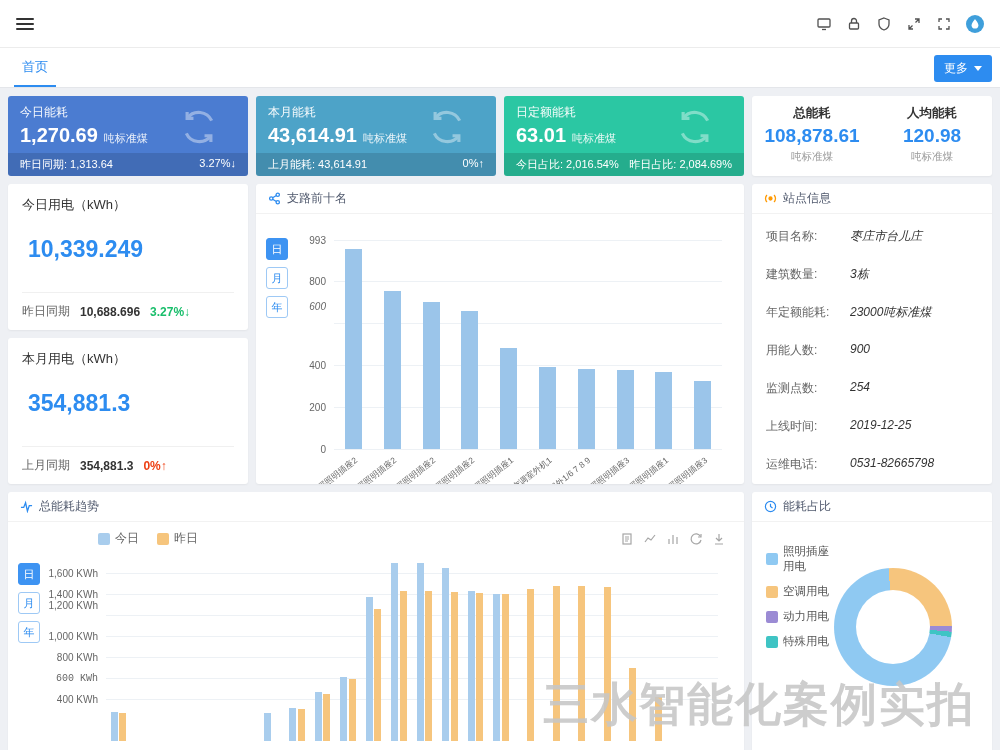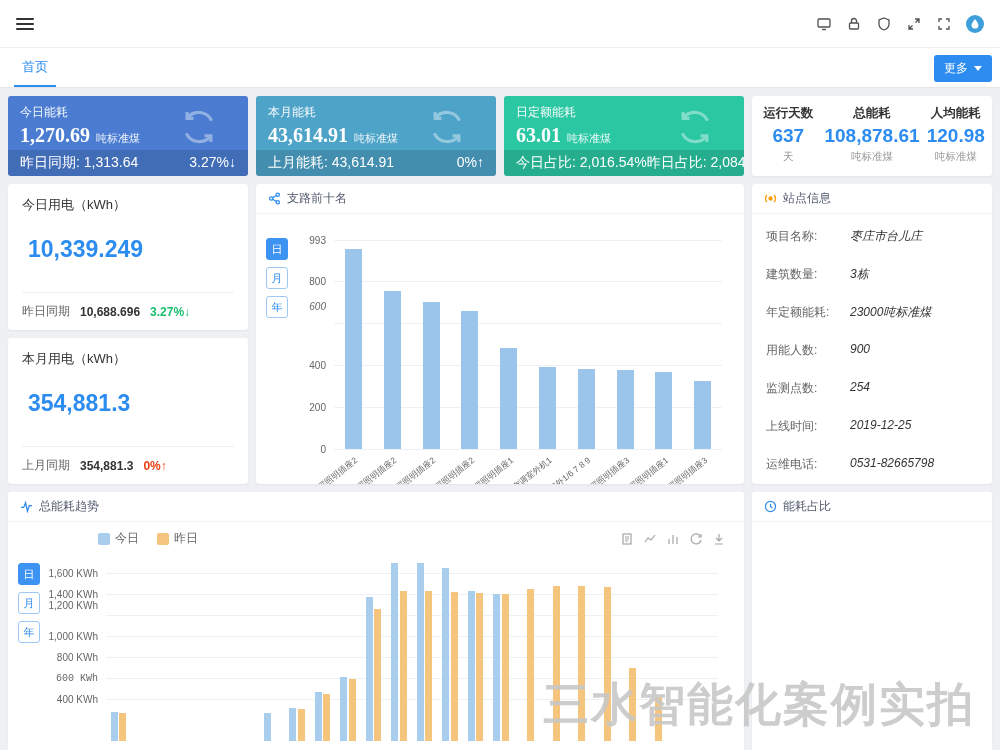--- a/index.html
+++ b/index.html
@@ -21,24 +21,24 @@
   .tab{color:#2d8cf0;font-size:13px;padding:0 8px 9px;border-bottom:2px solid #2d8cf0;margin-left:4px;cursor:pointer;}
   .more-btn{position:absolute;right:8px;top:7px;background:#2d8cf0;color:#fff;border:none;
     border-radius:3px;font-size:12px;padding:5px 10px;display:flex;align-items:center;gap:6px;cursor:pointer;}
   .caret{width:0;height:0;border-left:4px solid transparent;border-right:4px solid transparent;border-top:5px solid #fff;}
 
   
   .content{padding:8px;}
   .row1{display:grid;grid-template-columns:repeat(4,1fr);gap:8px;height:80px;margin-bottom:8px;}
   .kpi{position:relative;border-radius:3px;color:#fff;overflow:hidden;}
   .kpi-title{font-size:12px;padding:8px 12px 0;opacity:.95;}
-  .kpi-val{padding:3px 12px 0;font-size:20px;font-weight:bold;line-height:22px;font-family:Liberation Serif, serif;}
+  .kpi-val{padding:3px 12px 0;font-size:20px;font-weight:bold;line-height:22px;}
   .kpi-unit{font-size:11px;font-weight:normal;margin-left:6px;opacity:.9;}
   .kpi-foot{position:absolute;left:0;right:0;bottom:0;background:rgba(0,0,0,.13);
-    font-size:14px;padding:4px 12px;display:flex;justify-content:space-between;white-space:nowrap;}
+    font-size:11px;padding:4px 12px;display:flex;justify-content:space-between;white-space:nowrap;}
   .recycle{position:absolute;right:30px;top:12px;opacity:.4;}
 
   .stats-panel{background:#fff;border-radius:3px;display:flex;box-shadow:0 1px 2px rgba(0,0,0,.05);}
   .stat{flex:1;text-align:center;padding-top:9px;}
   .stat-label{font-size:12.5px;color:#333;font-weight:bold;}
   .stat-val{font-size:19px;color:#2d8cf0;font-weight:bold;margin-top:3px;}
   .stat-unit{font-size:10.5px;color:#999;margin-top:3px;}
 
   .row2{display:grid;grid-template-columns:repeat(4,1fr);gap:8px;height:300px;margin-bottom:8px;}
   .col-left{display:flex;flex-direction:column;gap:8px;}
@@ -187,25 +187,20 @@
             <path d="M20 8A9 9 0 0 0 4.6 6.4M4 16a9 9 0 0 0 15.4 1.6"></path>
             <path d="M4.5 2.5v4h4M19.5 21.5v-4h-4" fill="none"></path>
           </svg>
         </span>
       <div class="kpi-foot">
         <span>今日占比: 2,016.54%</span>
           <span>昨日占比: 2,084.69%</span>
       </div>
     </div>
     <div class="stats-panel">
-      <div class="stat">
-        <div class="stat-label">运行天数</div>
-        <div class="stat-val">637</div>
-        <div class="stat-unit">天</div>
-      </div>
       <div class="stat">
         <div class="stat-label">总能耗</div>
         <div class="stat-val">108,878.61</div>
         <div class="stat-unit">吨标准煤</div>
       </div>
       <div class="stat">
         <div class="stat-label">人均能耗</div>
         <div class="stat-val">120.98</div>
         <div class="stat-unit">吨标准煤</div>
       </div>
@@ -458,17 +453,38 @@
     <div class="card">
       <div class="card-head">
         <span>
           <svg width="13" height="13" viewBox="0 0 14 14" fill="none" stroke="#2d8cf0" stroke-width="1.3">
               <circle cx="7" cy="7" r="5.5"></circle>
               <path d="M7 4v3l2.2 1.6"></path>
             </svg>
           </span>
         <span>能耗占比</span>
       </div>
+      <div class="pie-body">
+        <div class="pie-legend" id="pie-legend">
+          <div class="leg-item">
+            <span class="leg-sw" style="background: rgb(143, 201, 242);"></span>
+            <span>照明插座用电</span>
+          </div>
+          <div class="leg-item">
+            <span class="leg-sw" style="background: rgb(246, 197, 125);"></span>
+            <span>空调用电</span>
+          </div>
+          <div class="leg-item">
+            <span class="leg-sw" style="background: rgb(155, 139, 212);"></span>
+            <span>动力用电</span>
+          </div>
+          <div class="leg-item">
+            <span class="leg-sw" style="background: rgb(63, 196, 196);"></span>
+            <span>特殊用电</span>
+          </div>
+        </div>
+        <div class="donut" id="donut" style="background: conic-gradient(from 100deg, rgb(143, 201, 242) 0%, rgb(143, 201, 242) 71%, rgb(246, 197, 125) 71%, rgb(246, 197, 125) 97%, rgb(155, 139, 212) 97%, rgb(155, 139, 212) 98.5%, rgb(63, 196, 196) 98.5%, rgb(63, 196, 196) 100%);"></div>
+      </div>
     </div>
   </section>
 </main>
 
 <div class="watermark">三水智能化案例实拍</div>
 
 </body></html>

